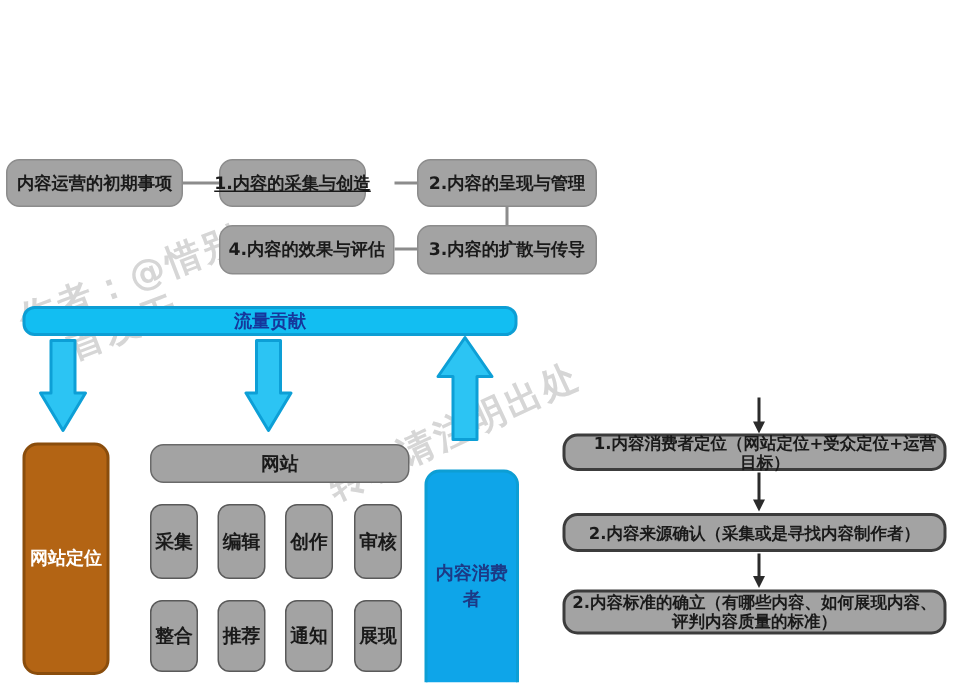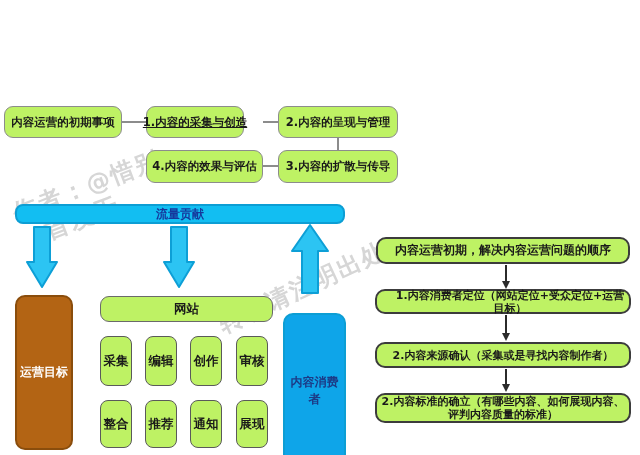--- a/index.html
+++ b/index.html
@@ -23,21 +23,21 @@
     letter-spacing: 2px;
   }
   #wm-author    { left: 14px;  top: 198px; transform: rotate(-21deg); }
   #wm-published { left: 46px;  top: 216px; transform: rotate(-21deg); }
   #wm-repost    { left: 220px; top: 310px; transform: rotate(-25deg); }
 
   
   .box {
     position: absolute;
     box-sizing: border-box;
-    background: #bef264;
+    background: #a3a3a3;
     border: 1.5px solid #8c8c8c;
     border-radius: 9px;
     display: flex;
     align-items: center;
     justify-content: center;
     text-align: center;
     font-weight: bold;
     color: #1a1a1a;
     z-index: 2;
   }
@@ -162,35 +162,34 @@
   <div class="conn-v" id="conn-s2-s3"></div>
 
   <div id="traffic-bar">流量贡献</div>
 
   <svg id="flow-arrows" width="640" height="455" viewBox="0 0 640 455">
     <polygon points="34,227 50,227 50,262 57,262 42,287 27,262 34,262" fill="#2cc4f3" stroke="#0d9fd6" stroke-width="2" stroke-linejoin="round"></polygon>
     <polygon points="171,227 187,227 187,262 194,262 179,287 164,262 171,262" fill="#2cc4f3" stroke="#0d9fd6" stroke-width="2" stroke-linejoin="round"></polygon>
     <polygon points="310,225 328,251 318,251 318,293 302,293 302,251 292,251" fill="#2cc4f3" stroke="#0d9fd6" stroke-width="2" stroke-linejoin="round"></polygon>
   </svg>
 
-  <div id="producer-box">运营目标</div>
+  <div id="producer-box">网站定位</div>
 
   <div class="box" id="website-box">网站</div>
   <div class="box fn" id="fn-r1-0">采集</div>
   <div class="box fn" id="fn-r1-1">编辑</div>
   <div class="box fn" id="fn-r1-2">创作</div>
   <div class="box fn" id="fn-r1-3">审核</div>
   <div class="box fn" id="fn-r2-0">整合</div>
   <div class="box fn" id="fn-r2-1">推荐</div>
   <div class="box fn" id="fn-r2-2">通知</div>
   <div class="box fn" id="fn-r2-3">展现</div>
 
   <div id="consumer-box">内容消费者</div>
 
-  <div class="box rp" id="rp-header">内容运营初期，解决内容运营问题的顺序</div>
   <div class="seq-arrow" id="seq-arrow-0"></div>
   <div class="box rp" id="rp-1">1.内容消费者定位（网站定位+受众定位+运营目标）</div>
   <div class="seq-arrow" id="seq-arrow-1"></div>
   <div class="box rp" id="rp-2">2.内容来源确认（采集或是寻找内容制作者）</div>
   <div class="seq-arrow" id="seq-arrow-2"></div>
   <div class="box rp" id="rp-3">2.内容标准的确立（有哪些内容、如何展现内容、评判内容质量的标准）</div>
 
 </div>
 
 </body></html>

